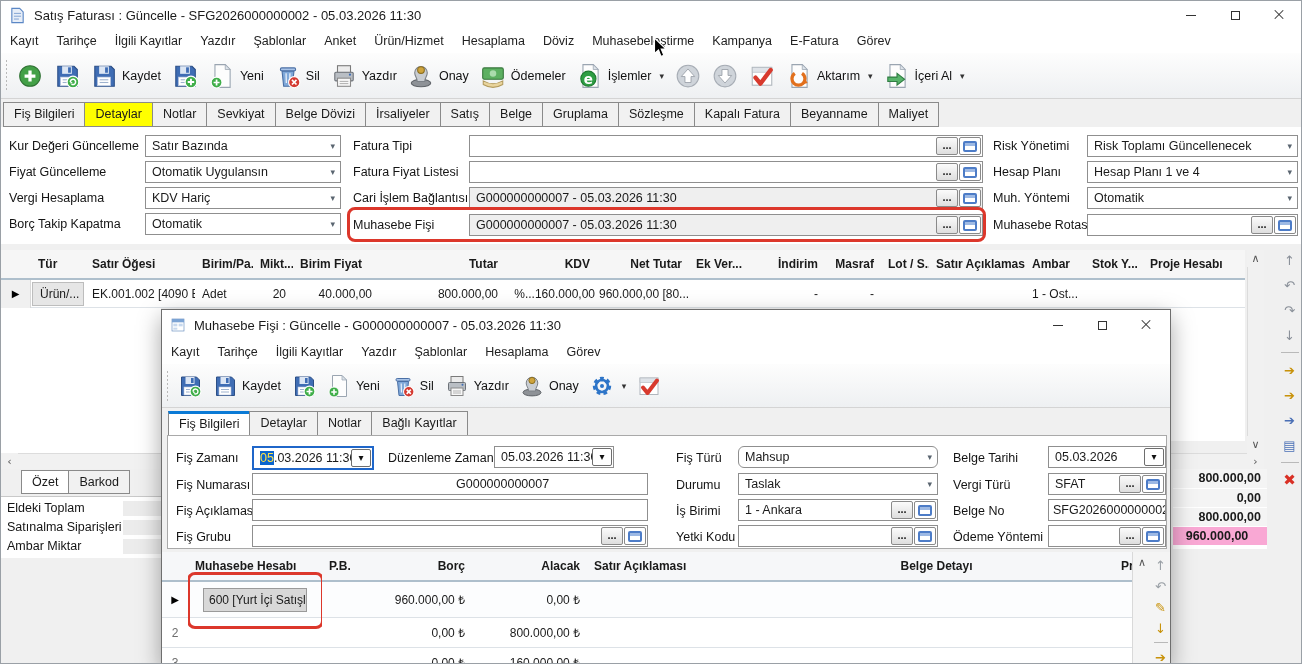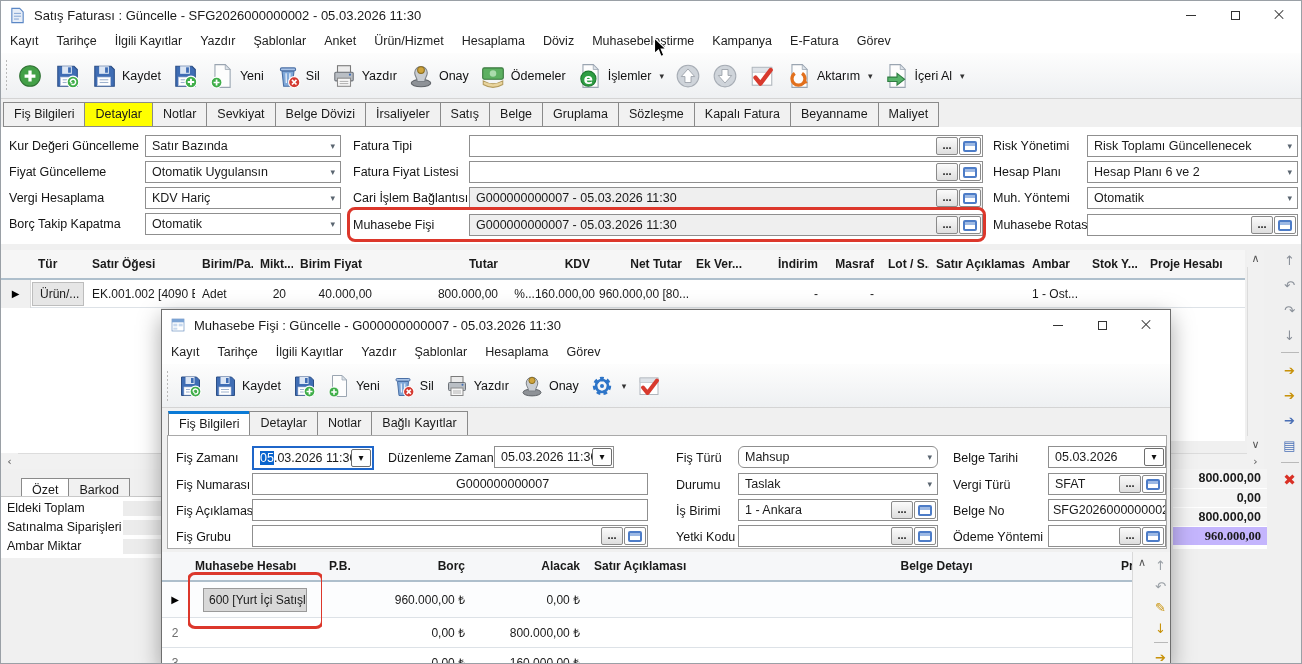--- a/index.html
+++ b/index.html
@@ -82,21 +82,21 @@
   .vstrip-icon { width:22px; height:22px; display:flex; align-items:center; justify-content:center;
     font-family:"DejaVu Sans",sans-serif; font-size:13px; }
   .sep-h { width:18px; border-top:1px solid #b9b9b9; margin:3px 0; }
 
   
   #dialog { position:absolute; left:160px; top:308px; width:1010px; height:356px; background:#f0f0f0;
     border:1px solid #6e6e6e; box-shadow:0 8px 22px rgba(0,0,0,.35); z-index:100; overflow:hidden; }
   #dialog .titlebar { height:30px; }
   #dialog .wbtn { height:30px; }
   .dlg-panel { position:absolute; left:5px; top:125px; width:1000px; height:114px; background:#fff; border:1px solid #a9a9a9; }
-  .sel-blue { background:#0a64cd; color:#ffffff; }
+  .sel-blue { background:#0a64cd; color:#fde047; }
 
   .cursor { position:absolute; z-index:300; }
 </style>
 </head>
 <body>
 
 <div id="screen">
 
   <svg class="defs" xmlns="http://www.w3.org/2000/svg">
     <defs>
@@ -413,21 +413,21 @@
 
     <div class="red-outline" style="left:346px;top:80px;width:639px;height:35px;"></div>
 
     <span class="flabel" style="left:992px;top:8px;">Risk Yönetimi</span>
     <div class="combo" style="left:1086px;top:8px;width:211px;">
       <span class="cval">Risk Toplamı Güncellenecek</span>
         <span class="chev">▾</span>
     </div>
     <span class="flabel" style="left:992px;top:34px;">Hesap Planı</span>
     <div class="combo" style="left:1086px;top:34px;width:211px;">
-      <span class="cval">Hesap Planı 6 ve 2</span>
+      <span class="cval">Hesap Planı 1 ve 4</span>
         <span class="chev">▾</span>
     </div>
     <span class="flabel" style="left:992px;top:60px;">Muh. Yöntemi</span>
     <div class="combo" style="left:1086px;top:60px;width:211px;">
       <span class="cval">Otomatik</span>
         <span class="chev">▾</span>
     </div>
     <span class="flabel" style="left:992px;top:87px;">Muhasebe Rotası</span>
     <div class="field" style="left:1086px;top:87px;width:211px;">
       <span class="fval"></span>
@@ -484,39 +484,39 @@
 
   <div style="position:absolute;left:1246px;top:249px;width:17px;height:203px;background:#f1f1f1;border-left:1px solid #dcdcdc;"></div>
   <div class="sbtn" style="left:1246px;top:249px;width:17px;height:17px;">∧</div>
   <div class="sbtn" style="left:1246px;top:435px;width:17px;height:17px;">∨</div>
 
   <div style="position:absolute;left:0;top:452px;width:1263px;height:16px;background:#f1f1f1;border-top:1px solid #dcdcdc;"></div>
   <div class="sbtn" style="left:0;top:452px;width:17px;height:16px;">‹</div>
   <div class="sbtn" style="left:1246px;top:452px;width:17px;height:16px;">›</div>
 
   <div style="position:absolute;left:0;top:468px;width:160px;height:196px;">
-    <div class="tabstrip" style="left:4px;top:9px;padding-left:16px;">
+    <div class="tabstrip" style="left:4px;top:1px;padding-left:16px;">
       <span class="tab" style="height:24px;line-height:22px;background:#fff;">Özet</span>
       <span class="tab" style="height:24px;line-height:22px;">Barkod</span>
     </div>
     <div style="position:absolute;left:0;top:27px;width:184px;height:62px;background:#fff;border-top:1px solid #c9c9c9;">
       <span class="flabel" style="left:6px;top:2px;height:19px;line-height:19px;">Eldeki Toplam</span>
       <div style="position:absolute;left:122px;top:4px;width:38px;height:15px;background:#ececec;"></div>
       <span class="flabel" style="left:6px;top:21px;height:19px;line-height:19px;">Satınalma Siparişleri</span>
       <div style="position:absolute;left:122px;top:23px;width:38px;height:15px;background:#ececec;"></div>
       <span class="flabel" style="left:6px;top:40px;height:19px;line-height:19px;">Ambar Miktar</span>
       <div style="position:absolute;left:122px;top:42px;width:38px;height:15px;background:#ececec;"></div>
     </div>
   </div>
 
   <div style="position:absolute;left:1172px;top:468px;width:94px;height:80px;background:#fff;">
     <div style="height:19px;line-height:19px;background:#f4f4f4;font-weight:bold;font-size:12.5px;text-align:right;padding-right:6px;margin-bottom:1px;">800.000,00</div>
     <div style="height:18px;line-height:18px;background:#f4f4f4;font-weight:bold;font-size:12.5px;text-align:right;padding-right:6px;margin-bottom:1px;">0,00</div>
     <div style="height:18px;line-height:18px;background:#f4f4f4;font-weight:bold;font-size:12.5px;text-align:right;padding-right:6px;margin-bottom:1px;">800.000,00</div>
-    <div style="height:18px;line-height:18px;background:#c4b5fd;font-weight:bold;font-size:12.5px;text-align:right;padding-right:6px;font-family:Liberation Serif, serif;">960.000,00</div>
+    <div style="height:18px;line-height:18px;background:#f9a8d4;font-weight:bold;font-size:12.5px;text-align:center;padding-right:6px;">960.000,00</div>
   </div>
 
   <div style="position:absolute;left:1276px;top:248px;width:25px;display:flex;flex-direction:column;align-items:center;gap:3px;">
     <span class="vstrip-icon" style="color:#8a9099;">↑</span>
     <span class="vstrip-icon" style="color:#8a9099;">↶</span>
     <span class="vstrip-icon" style="color:#8a9099;">↷</span>
     <span class="vstrip-icon" style="color:#8a9099;">↓</span>
     <span class="sep-h"></span>
     <span class="vstrip-icon" style="color:#c8920a;">➔</span>
     <span class="vstrip-icon" style="color:#c8920a;">➔</span>

